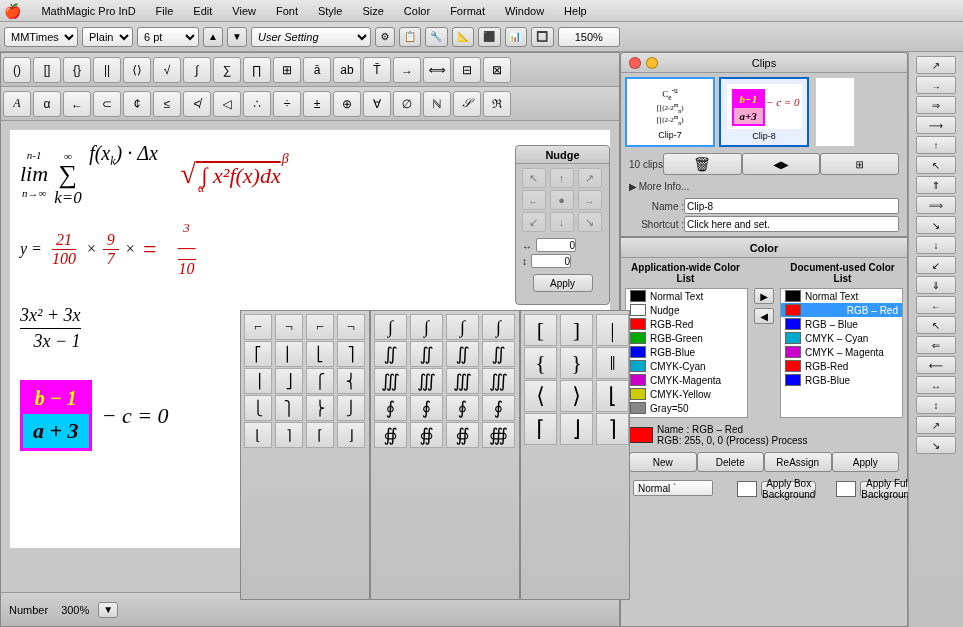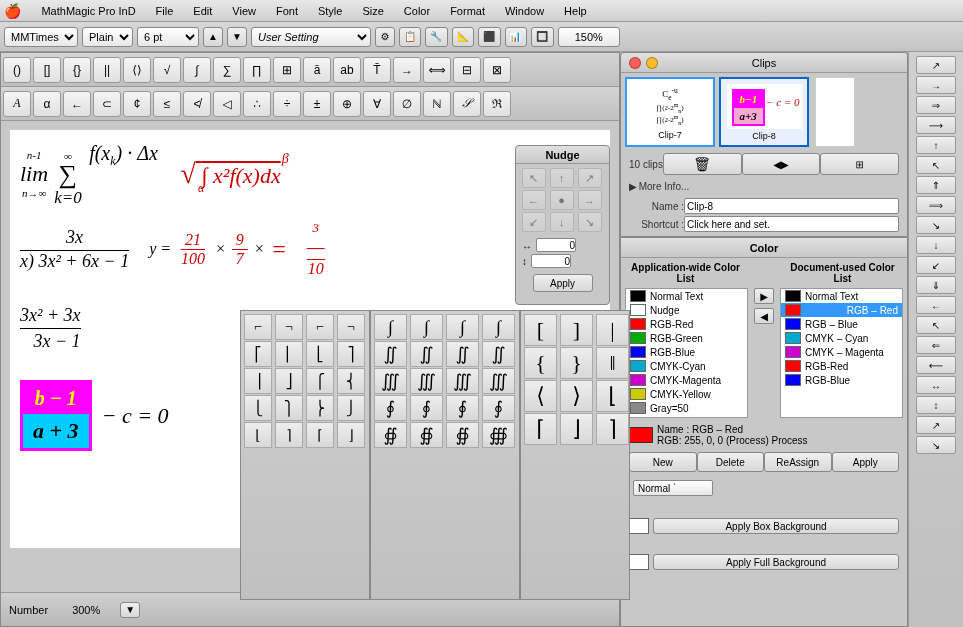--- a/index.html
+++ b/index.html
@@ -153,21 +153,21 @@
     
     .doc-status {
       position: absolute;
       bottom: 0; left: 0; right: 0;
       height: 34px;
       background: linear-gradient(to bottom, #d0d0d0, #b8b8b8);
       border-top: 1px solid #999;
       display: flex;
       align-items: center;
       padding: 0 8px;
-      gap: 20px;
+      gap: 9px;
     }
 
     
     .right-side {
       position: absolute;
       top: 52px;
       left: 620px;
       right: 0;
       bottom: 0;
     }
@@ -377,21 +377,20 @@
       font-size: 10px;
       cursor: pointer;
       display: flex;
       align-items: center;
       justify-content: center;
     }
 
     .apply-bg-section {
       padding: 4px;
       display: flex;
-      flex-direction: column;
       gap: 20px;
     }
     .apply-bg-row {
       display: flex;
       align-items: center;
       gap: 4px;
     }
     .apply-bg-swatch {
       width: 20px; height: 16px;
       border: 1px solid #666;
@@ -715,24 +714,20 @@
             ∫
             <span style="position:absolute; bottom:-8px; left:2px; font-size:12px; color:#cc0000;">α</span>
             x²f(x)dx
           </span>
         </span>
       </div>
     </div>
 
     <div style="position:absolute; top:90px; left:10px; font-family:'Times New Roman',serif; font-style:italic; display:flex; align-items:center; gap:20px;">
 
-      <div style="font-size:18px;">
-        <div style="text-align:center; border-bottom:1px solid black; padding-bottom:2px;">3x</div>
-        <div>x) 3x² + 6x − 1</div>
-      </div>
 
       <div style="font-size:16px; color:#cc0000; display:flex; align-items:center; gap:6px;">
         <span style="color:black;">y =</span>
         <div style="display:flex; flex-direction:column; align-items:center;">
           <span style="border-bottom:1px solid #cc0000; padding:0 4px; color:#cc0000;">21</span>
           <span style="color:#cc0000; padding:0 4px;">100</span>
         </div>
         <span style="color:black;">×</span>
         <div style="display:flex; flex-direction:column; align-items:center;">
           <span style="border-bottom:1px solid #cc0000; padding:0 4px; color:#cc0000;">9</span>

